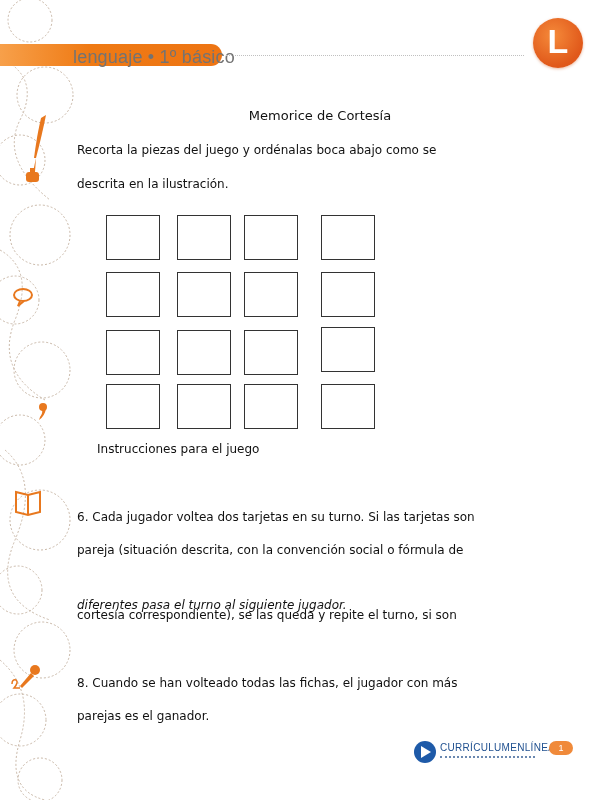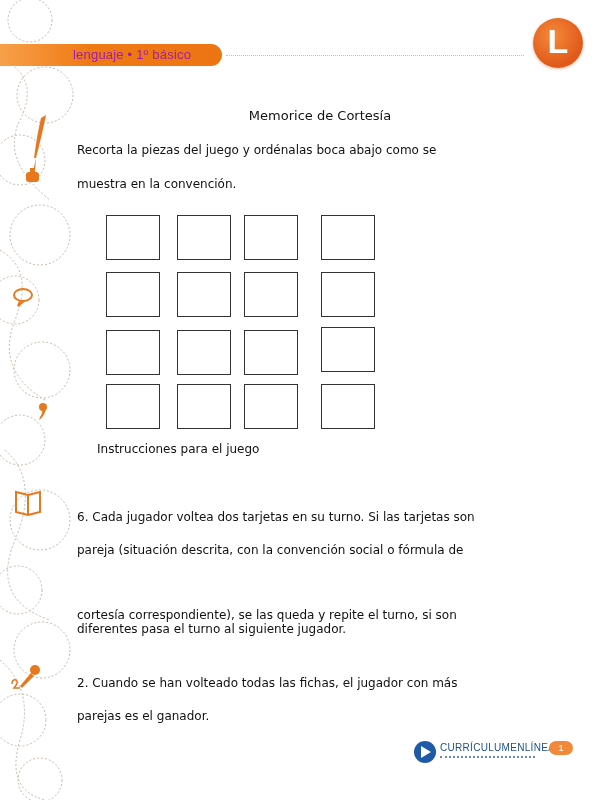--- a/index.html
+++ b/index.html
@@ -1,19 +1,19 @@
 <!DOCTYPE html>
 <html><head>
 <meta charset="utf-8">
 <style>
   html,body{margin:0;padding:0;}
   body{width:600px;height:800px;background:#ffffff;position:relative;overflow:hidden;font-family:"Liberation Sans", sans-serif;color:#111;}
   .deco{position:absolute;left:0;top:0;width:75px;height:800px;}
   .header-bar{position:absolute;left:0;top:44px;width:222px;height:22px;background:linear-gradient(90deg,#f7a04a 0%,#ef7a14 40%,#ed7413 100%);border-radius:0 11px 11px 0;}
-  .header-text{position:absolute;left:73px;top:47px;font-size:13px;color:#a21caf;letter-spacing:0.2px;}
+  .header-text{position:absolute;left:73px;top:47px;font-size:18px;color:#737373;letter-spacing:0.2px;}
   .header-dots{position:absolute;left:226px;top:55px;width:298px;border-top:1px dotted #c0c0c0;}
   .logo-badge{position:absolute;left:533px;top:18px;width:50px;height:50px;border-radius:50%;background:radial-gradient(circle at 40% 35%,#f58a3a,#e0581a 70%);box-shadow:0 1px 3px rgba(200,80,20,0.4);}
   .logo-letter{position:absolute;left:0;top:4px;width:50px;text-align:center;font-size:34px;font-weight:bold;color:#fff;}
   .title{position:absolute;left:0;width:640px;top:108px;text-align:center;font-family:"DejaVu Sans", sans-serif;font-size:13px;}
   .p{position:absolute;left:77px;font-family:"DejaVu Sans", sans-serif;font-size:12px;white-space:nowrap;}
   .card{position:absolute;width:54px;height:45px;border:1.5px solid #333;background:#fff;box-sizing:border-box;}
   .footer-logo{position:absolute;left:414px;top:741px;width:22px;height:22px;border-radius:50%;background:#1e5aa8;}
   .footer-logo:after{content:"";position:absolute;left:7px;top:5px;border-left:10px solid #fff;border-top:6px solid transparent;border-bottom:6px solid transparent;}
   .footer-brand{position:absolute;left:440px;top:742px;font-size:10px;color:#1e4f8f;letter-spacing:0.3px;}
   .footer-tag{position:absolute;left:440px;top:756px;width:95px;height:4px;border-top:2px dotted #6a88b0;}
@@ -75,21 +75,21 @@
 <div class="header-bar"></div>
 <div class="header-text">lenguaje  •  1º básico</div>
 <div class="header-dots"></div>
 <div class="logo-badge">
   <div class="logo-letter">L</div>
 </div>
 
 <div class="title">Memorice de Cortesía</div>
 
 <div class="p" style="top:143px;">Recorta la piezas del juego y ordénalas boca abajo como se</div>
-<div class="p" style="top:177px;">muestra en la convención.</div>
+<div class="p" style="top:177px;">descrita en la ilustración.</div>
 
 <div>
   <div class="card" style="left:106px;top:215px;"></div>
   <div class="card" style="left:177px;top:215px;"></div>
   <div class="card" style="left:244px;top:215px;"></div>
   <div class="card" style="left:321px;top:215px;"></div>
 
   <div class="card" style="left:106px;top:272px;"></div>
   <div class="card" style="left:177px;top:272px;"></div>
   <div class="card" style="left:244px;top:272px;"></div>
@@ -104,21 +104,21 @@
   <div class="card" style="left:177px;top:384px;"></div>
   <div class="card" style="left:244px;top:384px;"></div>
   <div class="card" style="left:321px;top:384px;"></div>
 </div>
 
 <div class="p" style="top:442px;margin-left:20px;">Instrucciones para el juego</div>
 
 <div class="p" style="top:510px;">6. Cada jugador voltea dos tarjetas en su turno. Si las tarjetas son</div>
 <div class="p" style="top:543px;text-align:right;">pareja (situación descrita, con la convención social o fórmula de</div>
 <div class="p" style="top:576px;margin-top:32px;">cortesía correspondiente), se las queda y repite el turno, si son</div>
-<div class="p" style="top:622px;">diferentes pasa el turno al siguiente jugador.</div>
+<div class="p" style="top:598px;font-style:italic;">diferentes pasa el turno al siguiente jugador.</div>
 
-<div class="p" style="top:676px;">2. Cuando se han volteado todas las fichas, el jugador con más</div>
+<div class="p" style="top:676px;">8. Cuando se han volteado todas las fichas, el jugador con más</div>
 <div class="p" style="top:709px;">parejas es el ganador.</div>
 
 <div class="footer-logo"></div>
 <div class="footer-brand">CURRÍCULUMENLÍNEA</div>
 <div class="footer-tag"></div>
 <div class="page-badge">1</div>
 
 </body></html>

